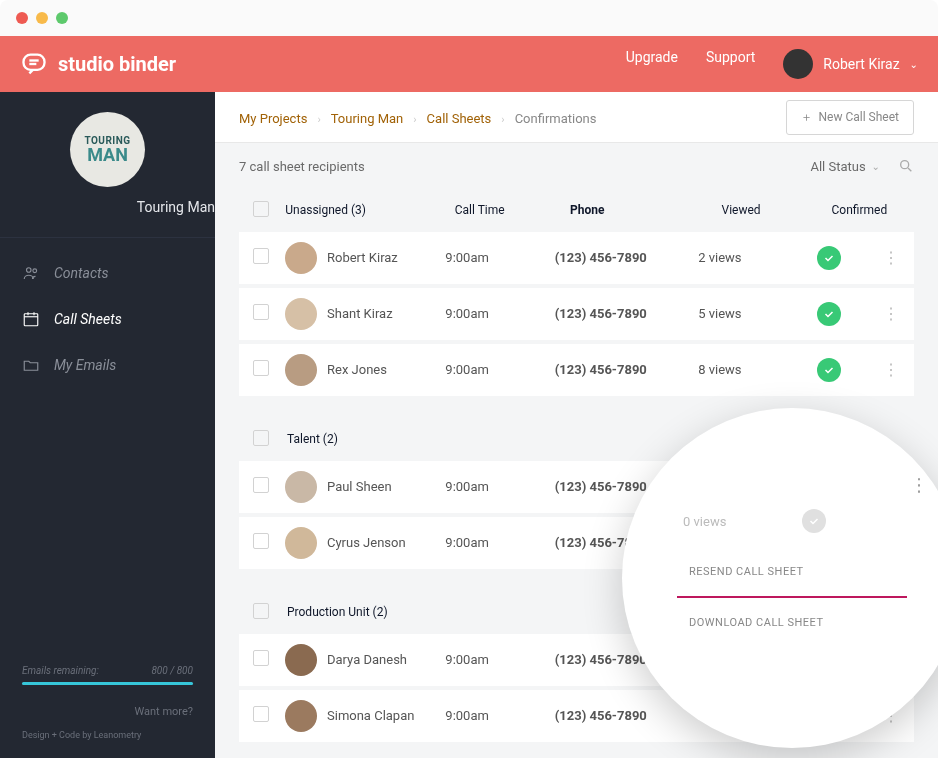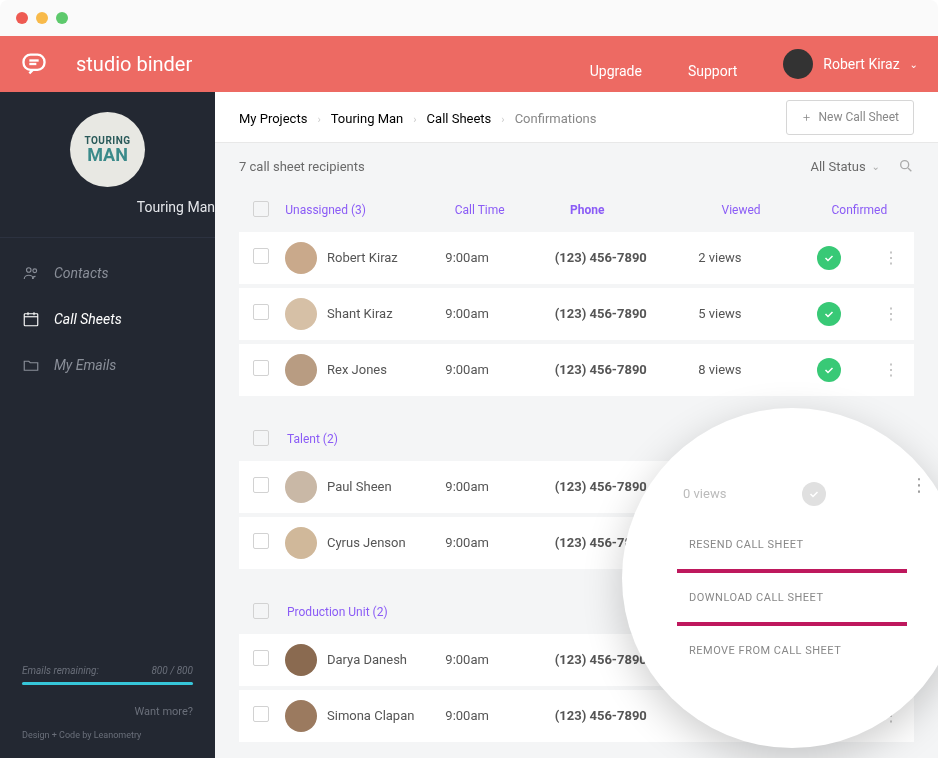--- a/index.html
+++ b/index.html
@@ -3,23 +3,23 @@
   <meta charset="utf-8">
   <style>
     * { margin: 0; padding: 0; box-sizing: border-box; font-family: -apple-system, BlinkMacSystemFont, "Segoe UI", Roboto, sans-serif; }
     body { background: #fff; width: 938px; height: 758px; overflow: hidden; position: relative; }
     .window-chrome { height: 36px; background: #fafafa; border-radius: 8px 8px 0 0; display: flex; align-items: center; padding: 0 16px; gap: 8px; }
     .window-dot { width: 12px; height: 12px; border-radius: 50%; }
     .dot-red { background: #ee5a52; }
     .dot-yellow { background: #f8ba4a; }
     .dot-green { background: #5dc96c; }
     .topbar { height: 56px; background: #ed6a63; display: flex; align-items: center; padding: 0 20px; color: #fff; }
-    .logo { display: flex; align-items: center; gap: 28px; font-size: 20px; font-weight: 400; }
+    .logo { display: flex; align-items: center; gap: 10px; font-size: 20px; font-weight: 700; }
     .logo-icon { width: 28px; height: 28px; }
-    .topbar-right { margin-left: auto; display: flex; align-items: flex-end; gap: 46px; font-size: 14px; }
+    .topbar-right { margin-left: auto; display: flex; align-items: flex-start; gap: 28px; font-size: 14px; }
     .avatar-small { width: 30px; height: 30px; border-radius: 50%; background: #333; }
     .user-label { display: flex; align-items: center; gap: 10px; cursor: pointer; }
     .chevron-down { font-size: 10px; }
     .body-row { display: flex; height: calc(758px - 36px - 56px); }
     .sidebar { width: 215px; background: #232832; color: #a0a4ab; display: flex; flex-direction: column; }
     .project-block { text-align: right; padding: 20px 0 22px; border-bottom: 1px solid #2c3240; }
     .project-circle { width: 75px; height: 75px; border-radius: 50%; background: #e8e8e3; margin: 0 auto 12px; display: flex; align-items: center; justify-content: center; font-weight: 700; font-size: 10px; color: #2a5a5a; flex-direction: column; line-height: 1; }
     .project-circle .line1 { font-size: 10px; letter-spacing: 0.5px; }
     .project-circle .line2 { font-size: 18px; color: #3a8a8a; }
     .project-name { color: #e4e6ea; font-size: 14px; }
@@ -28,51 +28,51 @@
     .nav-item.active { color: #fff; }
     .nav-icon { width: 18px; height: 18px; flex-shrink: 0; }
     .sidebar-footer { margin-top: auto; padding: 18px 22px; font-size: 10px; color: #6a6f7a; }
     .email-bar { height: 3px; background: #3a4050; border-radius: 2px; margin: 6px 0 8px; position: relative; }
     .email-bar-fill { position: absolute; left: 0; top: 0; height: 100%; width: 100%; background: #36c6d9; border-radius: 2px; }
     .email-row { display: flex; justify-content: space-between; font-style: italic; }
     .want-more { text-align: right; margin-top: 20px; font-size: 11px; }
     .credit { margin-top: 12px; font-size: 9px; }
     .main { flex: 1; background: #f4f5f6; display: flex; flex-direction: column; overflow: hidden; }
     .crumb-row { background: #fff; height: 54px; display: flex; align-items: center; padding: 0 24px; border-bottom: 1px solid #e8e8e8; }
-    .crumb { font-size: 13px; color: #000000; cursor: pointer; }
+    .crumb { font-size: 13px; color: #a16207; cursor: pointer; }
     .crumb.last { color: #888; cursor: default; }
     .crumb-sep { color: #ccc; margin: 0 10px; font-size: 11px; }
     .new-btn { margin-left: auto; border: 1px solid #d6d6d6; background: #fff; color: #888; padding: 8px 14px; font-size: 12px; border-radius: 3px; cursor: pointer; display: flex; align-items: center; gap: 6px; }
     .toolbar { height: 48px; display: flex; align-items: center; padding: 0 24px; font-size: 13px; color: #6a6a6a; gap: 20px; }
     .toolbar-right { margin-left: auto; display: flex; align-items: center; gap: 18px; }
     .status-filter { display: flex; align-items: center; gap: 6px; cursor: pointer; font-size: 13px; }
     .search-icon { cursor: pointer; }
     .content { padding: 0 24px 24px; overflow: auto; }
-    .group-header { display: flex; align-items: center; padding: 12px 14px; font-size: 12px; color: #8b5cf6; gap: 16px; }
+    .group-header { display: flex; align-items: center; padding: 12px 14px; font-size: 12px; color: #0f172a; gap: 16px; }
     .col-check { width: 18px; }
     .col-name { width: 170px; }
     .col-time { width: 110px; }
     .col-phone { width: 150px; font-weight: bold; }
     .col-viewed { width: 90px; text-align: left; }
     .col-confirmed { width: 90px; text-align: center; }
     .col-menu { width: 20px; }
     .checkbox { width: 16px; height: 16px; border: 1.5px solid #d2d2d2; border-radius: 2px; display: inline-block; cursor: pointer; }
     .row { background: #fff; display: flex; align-items: center; padding: 10px 14px; font-size: 13px; color: #555; gap: 16px; margin-bottom: 4px; }
     .row .name-cell { display: flex; align-items: center; gap: 10px; width: 170px; }
     .row-avatar { width: 32px; height: 32px; border-radius: 50%; background: #c9b8a6; flex-shrink: 0; }
     .confirm-badge { width: 24px; height: 24px; border-radius: 50%; display: flex; align-items: center; justify-content: center; margin: 0 auto; }
     .confirm-badge.yes { background: #38c976; color: #fff; }
     .confirm-badge.no { background: #e0e0e0; color: #fff; }
     .row-menu { color: #bbb; cursor: pointer; font-size: 16px; line-height: 0.4; }
     .group-gap { height: 18px; }
     .popover-circle { position: absolute; right: -24px; bottom: 10px; width: 340px; height: 340px; background: #fff; border-radius: 50%; box-shadow: 0 12px 40px rgba(0,0,0,0.2); display: flex; flex-direction: column; align-items: center; justify-content: center; z-index: 10; }
     .popover-inner { width: 230px; }
     .pop-top { display: flex; align-items: center; justify-content: space-between; padding: 0 6px 14px; color: #bbb; font-size: 13px; }
     .pop-menu { background: #fff; }
-    .pop-menu .pm-item { padding: 18px 12px; font-size: 11px; letter-spacing: 0.5px; color: #888; cursor: pointer; border-bottom: 4px solid #be185d; }
+    .pop-menu .pm-item { padding: 18px 12px; font-size: 11px; letter-spacing: 0.5px; color: #888; cursor: pointer; border-bottom: 2px solid #be185d; }
     .pop-menu .pm-item:last-child { border-bottom: none; }
     .pop-dots { position: absolute; top: 74px; right: 34px; color: #999; font-size: 18px; line-height: 0.35; }
   </style>
 </head>
 <body>
 
 <div class="window-chrome">
   <div class="window-dot dot-red"></div>
   <div class="window-dot dot-yellow"></div>
   <div class="window-dot dot-green"></div>
@@ -325,16 +325,15 @@
       <span>0 views</span>
       <span class="confirm-badge no">
           <svg width="12" height="12" viewBox="0 0 24 24" fill="none" stroke="#fff" stroke-width="3">
             <polyline points="5 12 10 17 19 8"></polyline>
           </svg>
         </span>
     </div>
     <div class="pop-menu">
       <div class="pm-item">RESEND CALL SHEET</div>
       <div class="pm-item">DOWNLOAD CALL SHEET</div>
-      <div class="pm-item">REMOVE FROM CALL SHEET</div>
     </div>
   </div>
 </div>
 
 </body></html>

